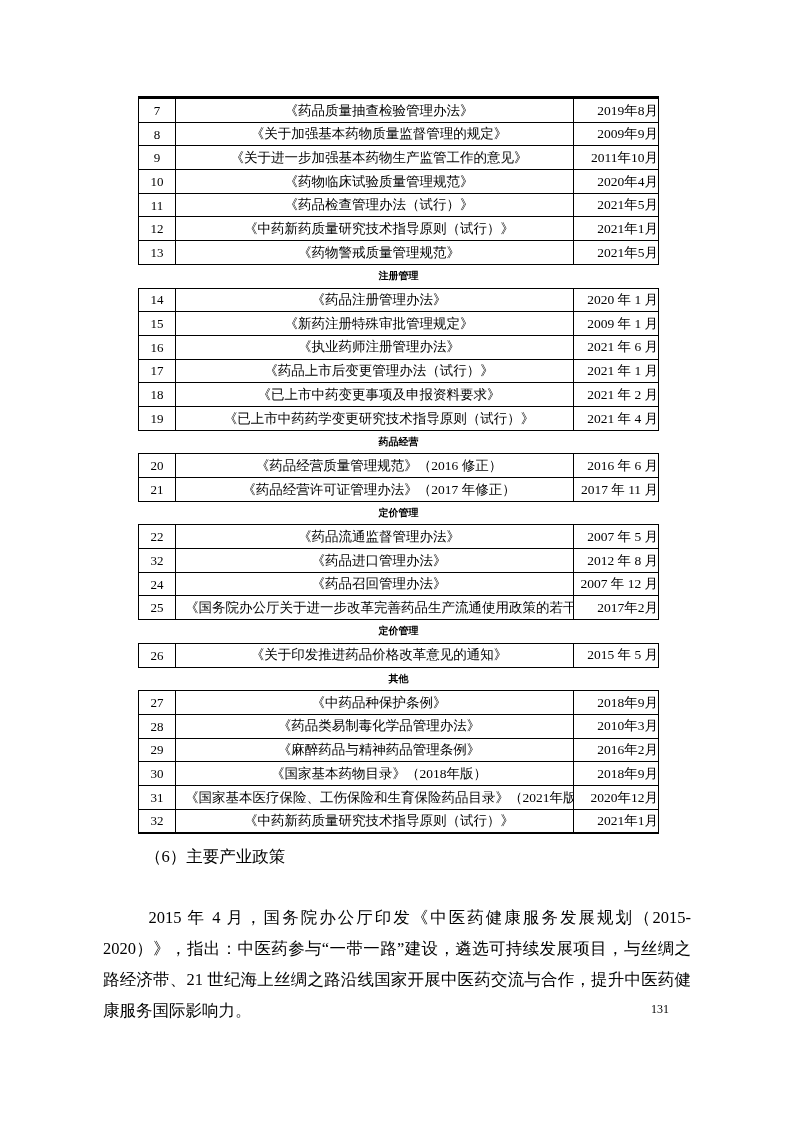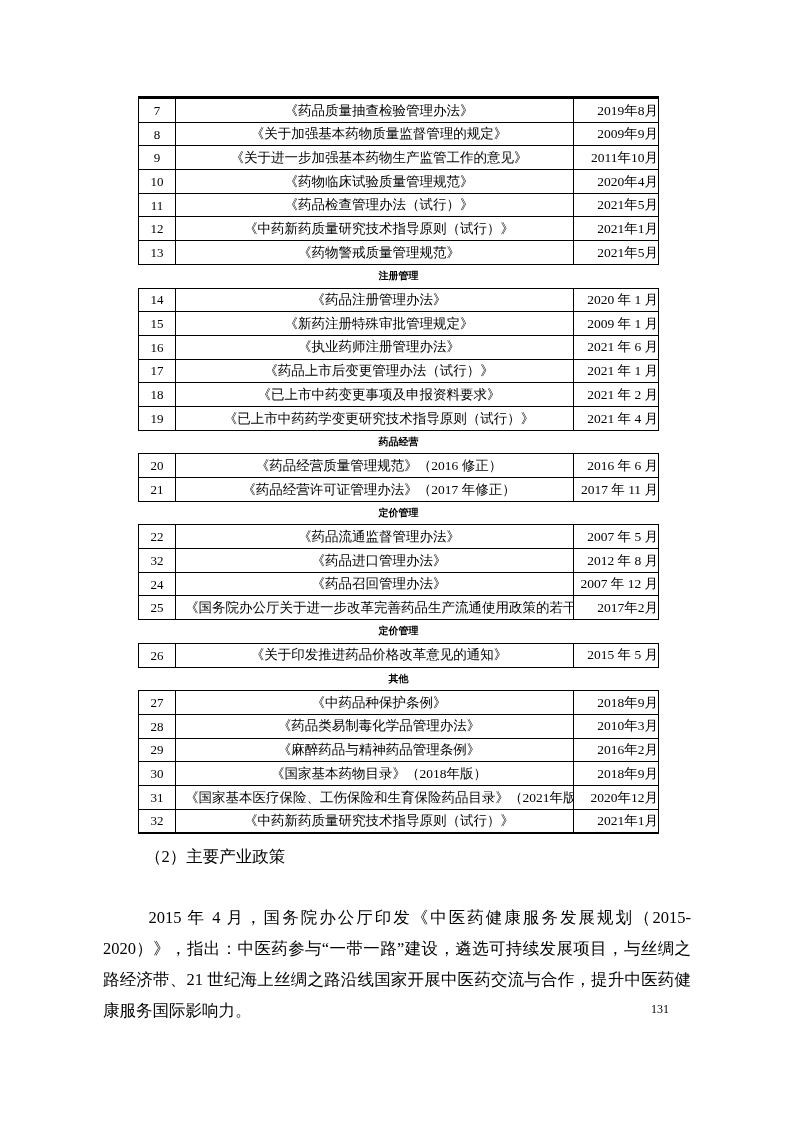--- a/index.html
+++ b/index.html
@@ -235,19 +235,19 @@
         </tr>
         <tr>
           <td class="col-no">32</td>
           <td class="col-title">《中药新药质量研究技术指导原则（试行）》</td>
           <td class="col-date">2021年1月</td>
         </tr>
       </tbody>
   </table>
 
   <div class="body-text">
-    <div class="section-heading">（2）主要产业政策</div>
+    <div class="section-heading">（6）主要产业政策</div>
     <p class="body-paragraph">2015 年 4 月，国务院办公厅印发《中医药健康服务发展规划（2015-2020）》，指出：中医药参与“一带一路”建设，遴选可持续发展项目，与丝绸之路经济带、21 世纪海上丝绸之路沿线国家开展中医药交流与合作，提升中医药健康服务国际影响力。</p>
   </div>
 
   <div class="page-number">131</div>
 
 </div>
 
 </body></html>

